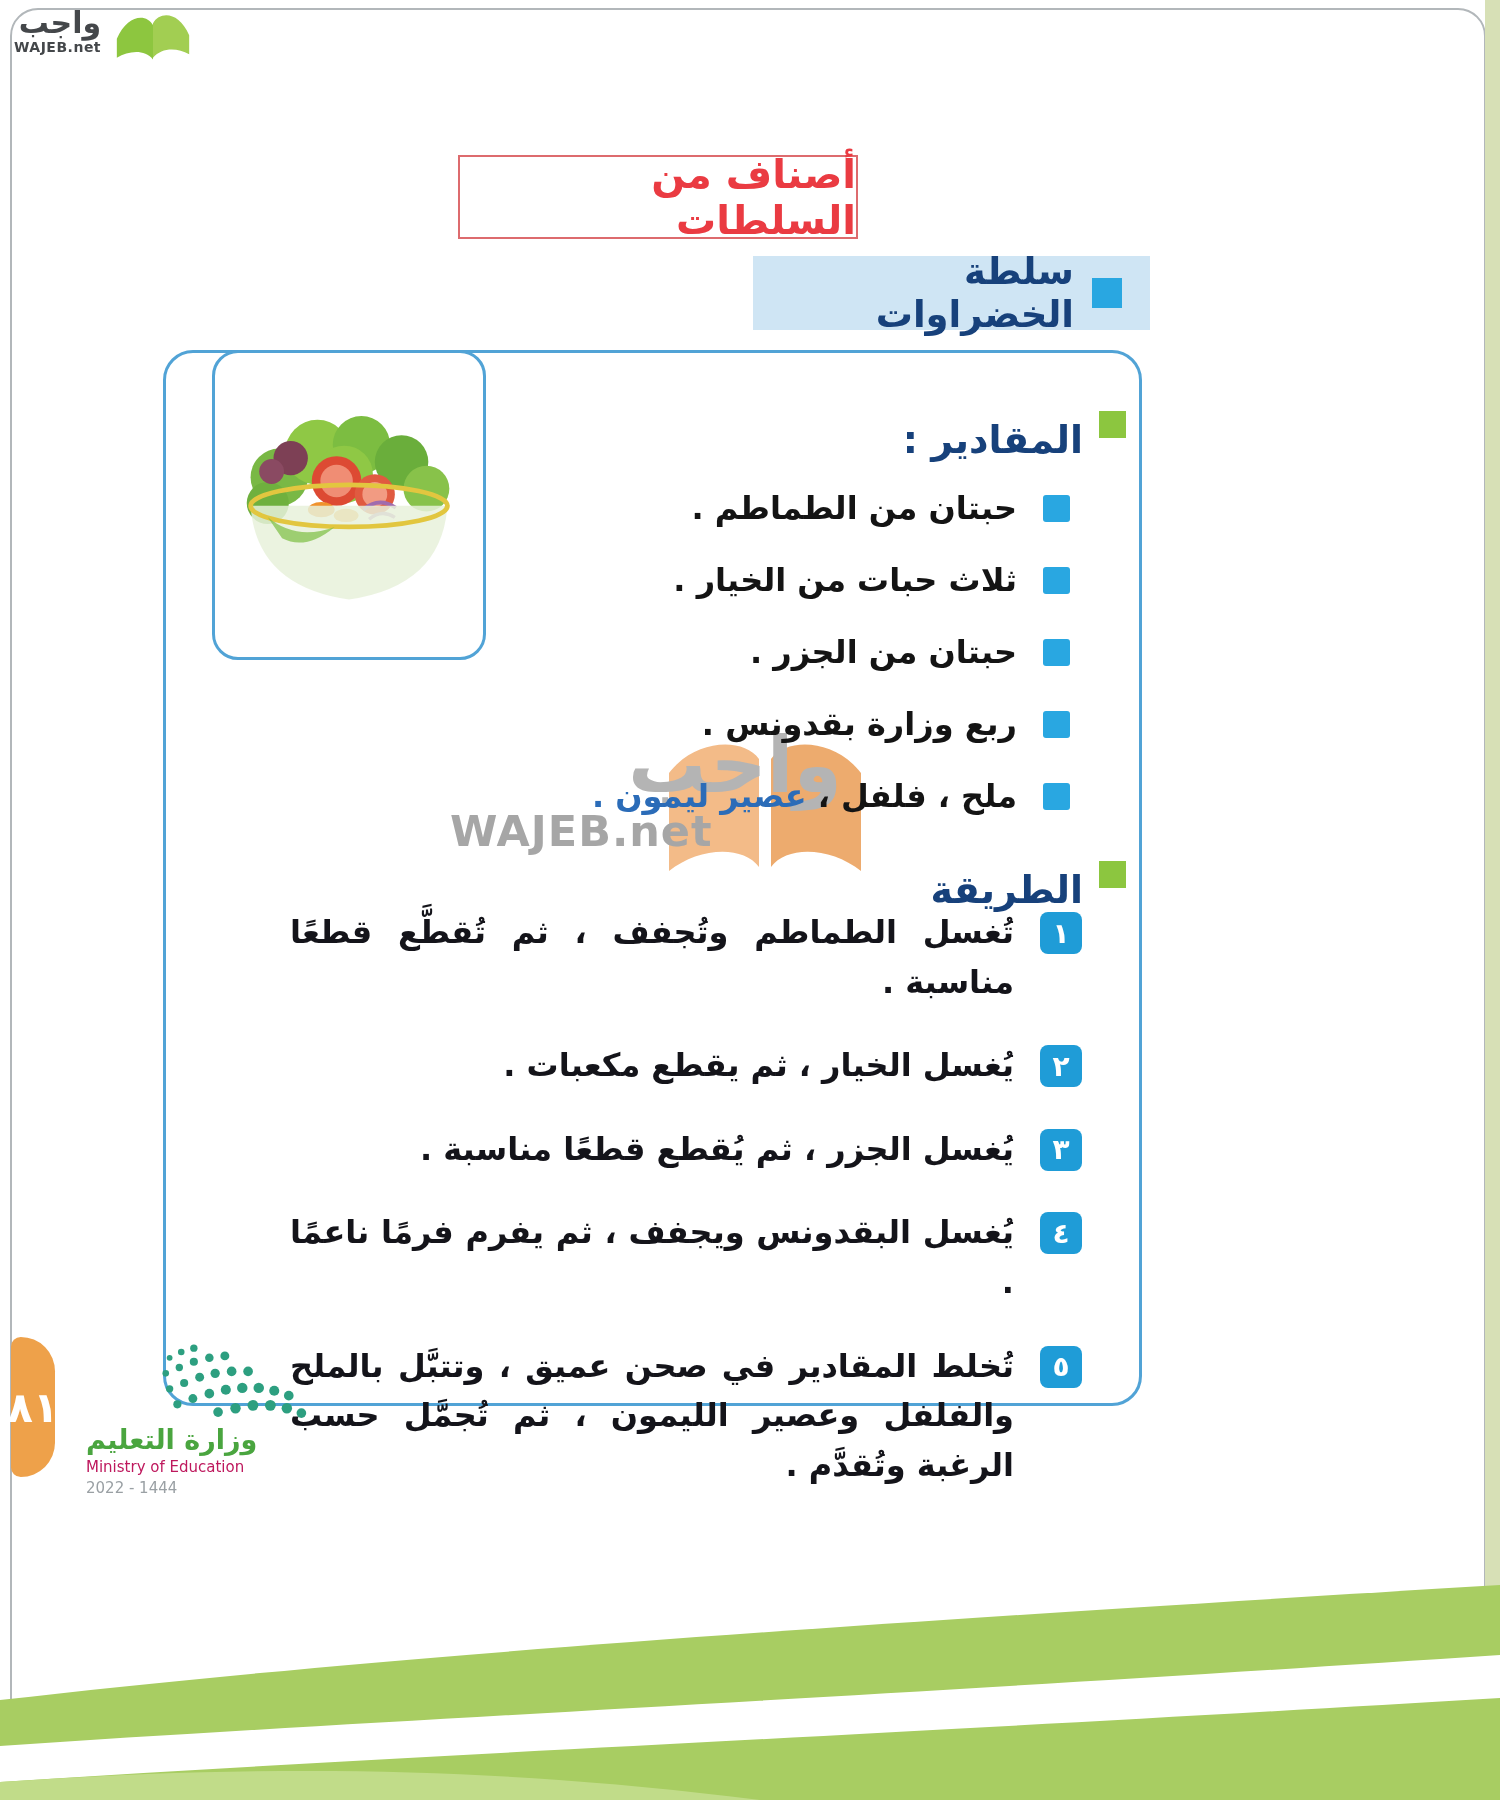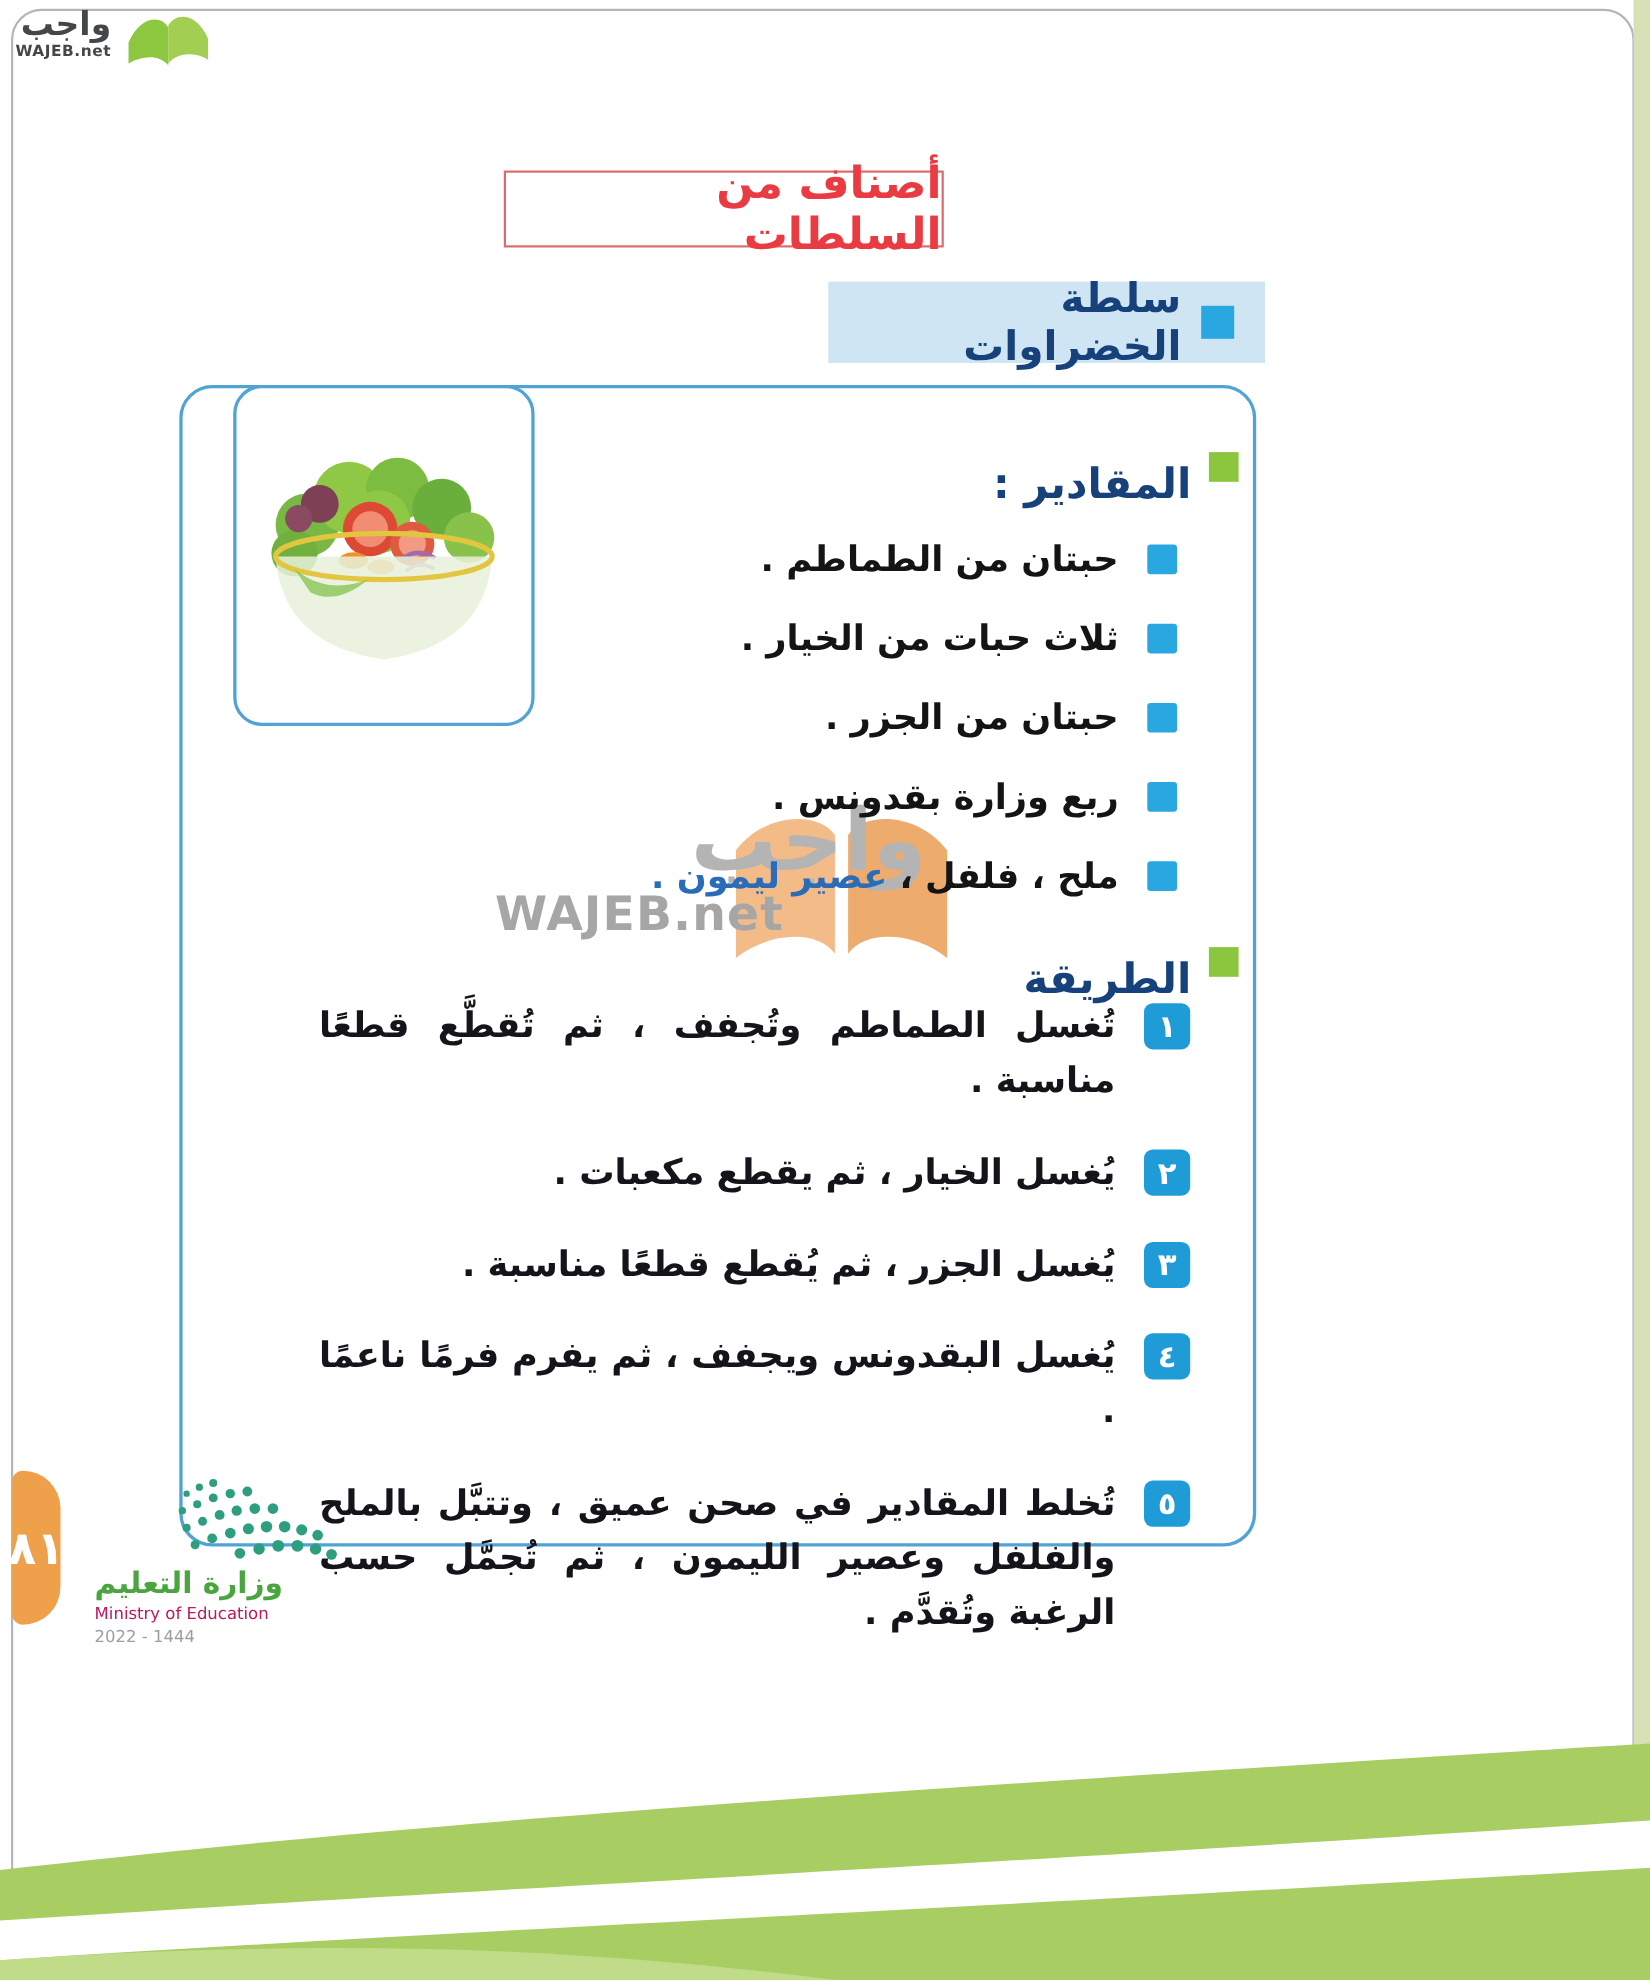--- a/index.html
+++ b/index.html
@@ -14,21 +14,21 @@
   .page-frame { left:10px; top:8px; width:1476px; height:1782px;
     border:2px solid #b2b7ba; border-radius:28px; }
   .edge-strip { right:0; top:0; width:15px; height:1800px; background:#d7e0b6; }
 
   
   .wajeb-logo { left:14px; top:6px; display:flex; align-items:flex-start; gap:8px; }
   .wajeb-ar { font-size:30px; font-weight:bold; color:#44474a; direction:rtl; line-height:1.1; }
   .wajeb-en { font-size:14px; font-weight:bold; color:#44474a; letter-spacing:.5px; }
 
   
-  .title-box { left:458px; top:155px; width:400px; height:70px; background:#fff;
+  .title-box { left:458px; top:155px; width:400px; height:84px; background:#fff;
     border:2px solid #dd6b6e; display:flex; align-items:center; justify-content:center; }
   .title-box span { color:#ea3b42; font-size:40px; font-weight:bold; direction:rtl; }
 
   
   .banner { left:753px; top:256px; width:397px; height:74px; background:#cfe5f4;
     display:flex; flex-direction:row; direction:rtl; align-items:center;
     padding-right:28px; gap:18px; }
   .blue-square { width:30px; height:30px; background:#29a7e1; flex:none; }
   .banner-text { color:#17417b; font-size:37px; font-weight:bold; }
 

